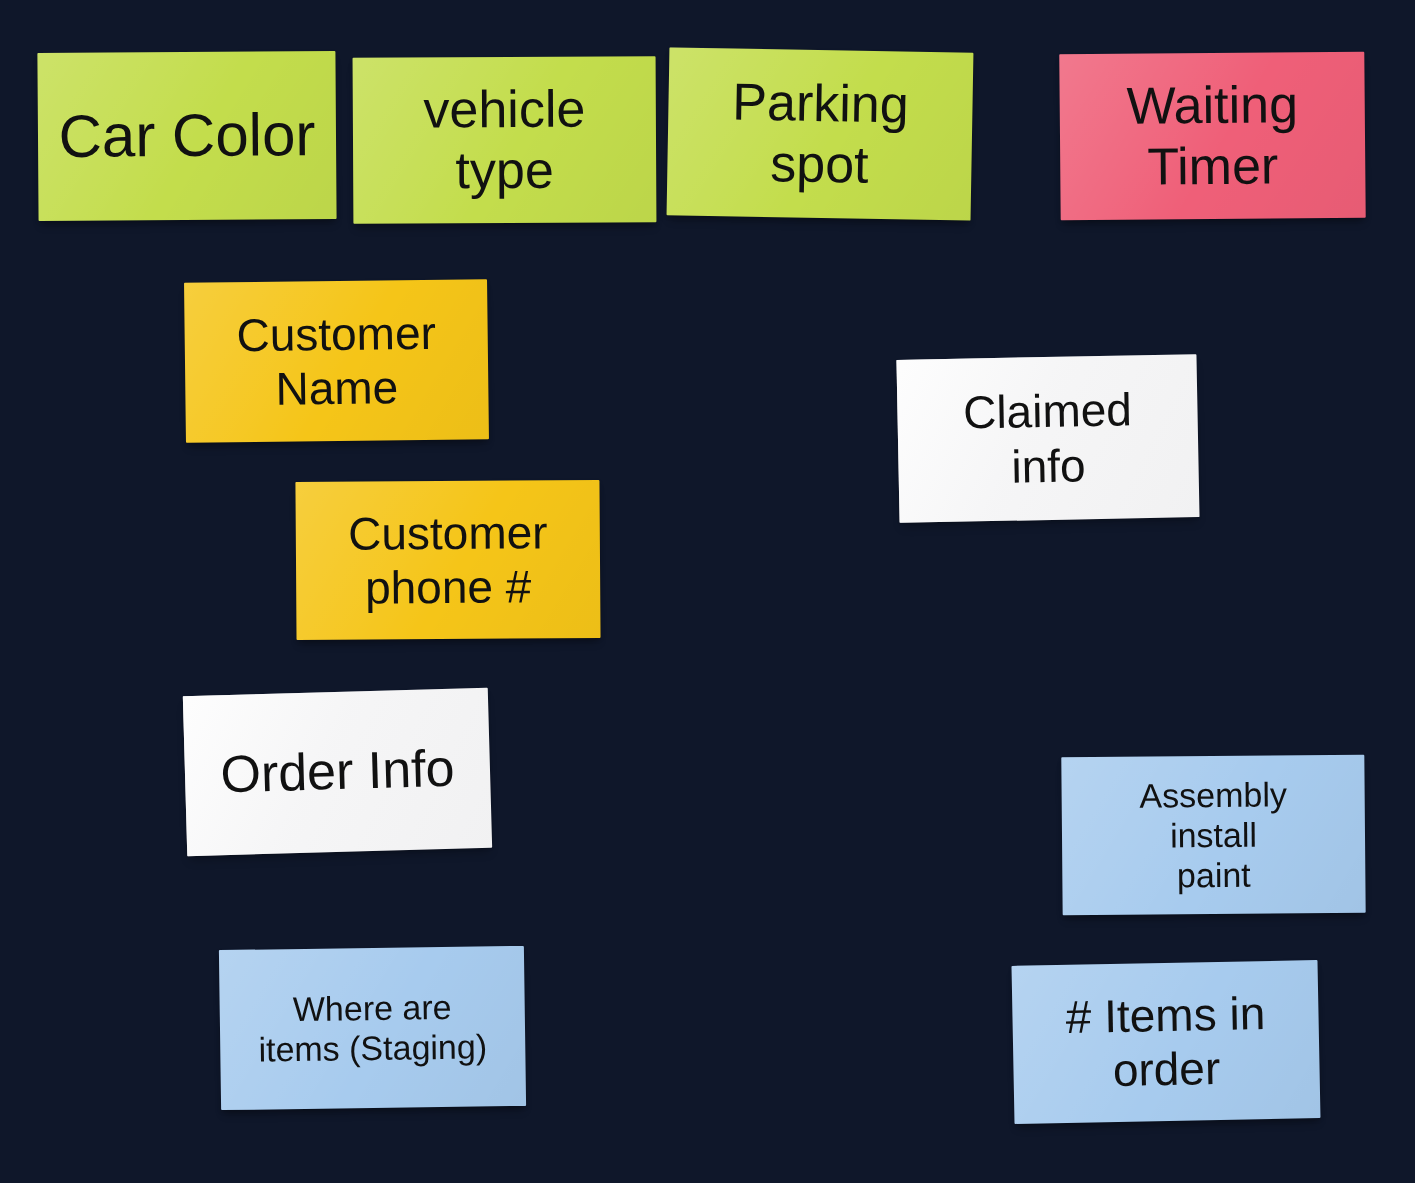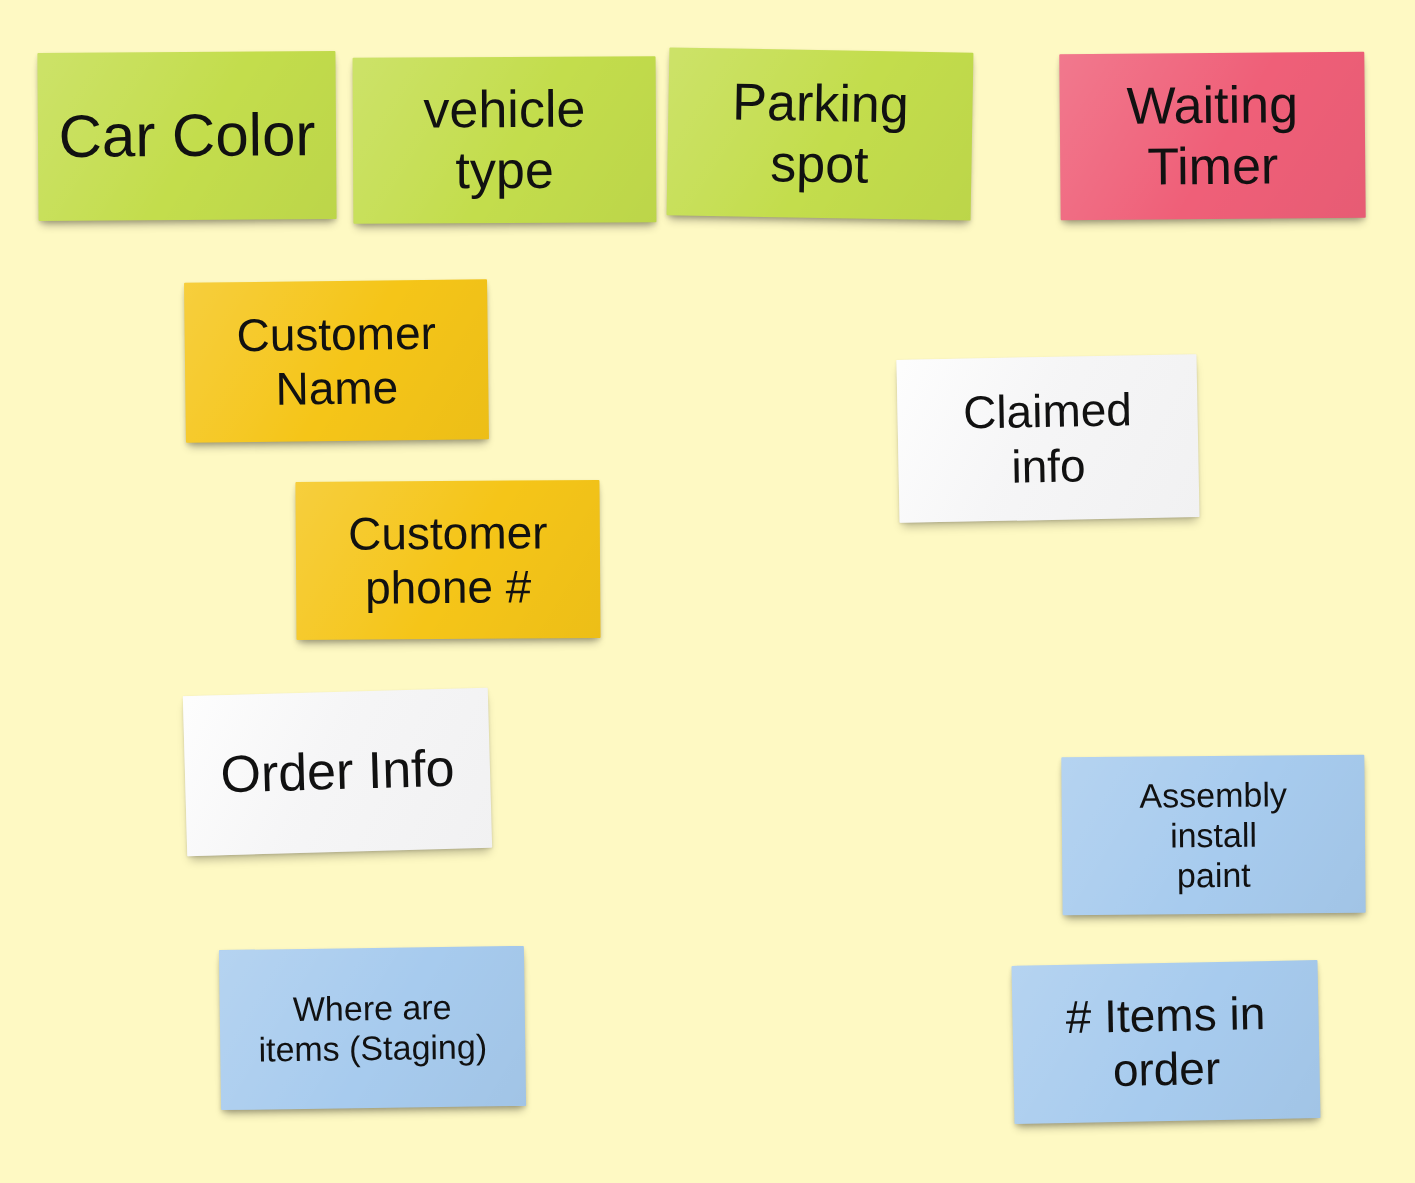--- a/index.html
+++ b/index.html
@@ -79,21 +79,21 @@
   }
 
   .fs-xl { font-size: 60px; }
   .fs-lg { font-size: 52px; }
   .fs-md { font-size: 46px; }
   .fs-xs { font-size: 34px; }
 </style>
 </head>
 <body>
 
-<div id="board" style="background: #fef9c3;">
+<div id="board" style="background: #0f172a;">
     <div class="note green fs-xl" style="left: 38px; top: 52px; width: 298px; height: 168px; transform: rotate(-0.4deg); background-color: rgb(195, 221, 76);"><span class="note-text">Car Color</span></div>
     <div class="note green fs-lg" style="left: 353px; top: 57px; width: 303px; height: 166px; transform: rotate(-0.3deg); background-color: rgb(195, 221, 76);"><span class="note-text">vehicle
 type</span></div>
     <div class="note green fs-lg" style="left: 668px; top: 50px; width: 304px; height: 168px; transform: rotate(1deg); background-color: rgb(195, 221, 76);"><span class="note-text">Parking
 spot</span></div>
     <div class="note pink fs-lg" style="left: 1060px; top: 53px; width: 305px; height: 166px; transform: rotate(-0.5deg); background-color: rgb(239, 95, 120);"><span class="note-text">Waiting
 Timer</span></div>
     <div class="note yellow fs-md" style="left: 185px; top: 281px; width: 303px; height: 160px; transform: rotate(-0.7deg); background-color: rgb(245, 197, 24);"><span class="note-text">Customer
 Name</span></div>
     <div class="note white fs-md" style="left: 898px; top: 357px; width: 300px; height: 163px; transform: rotate(-1.1deg); background-color: rgb(244, 244, 245);"><span class="note-text">Claimed

